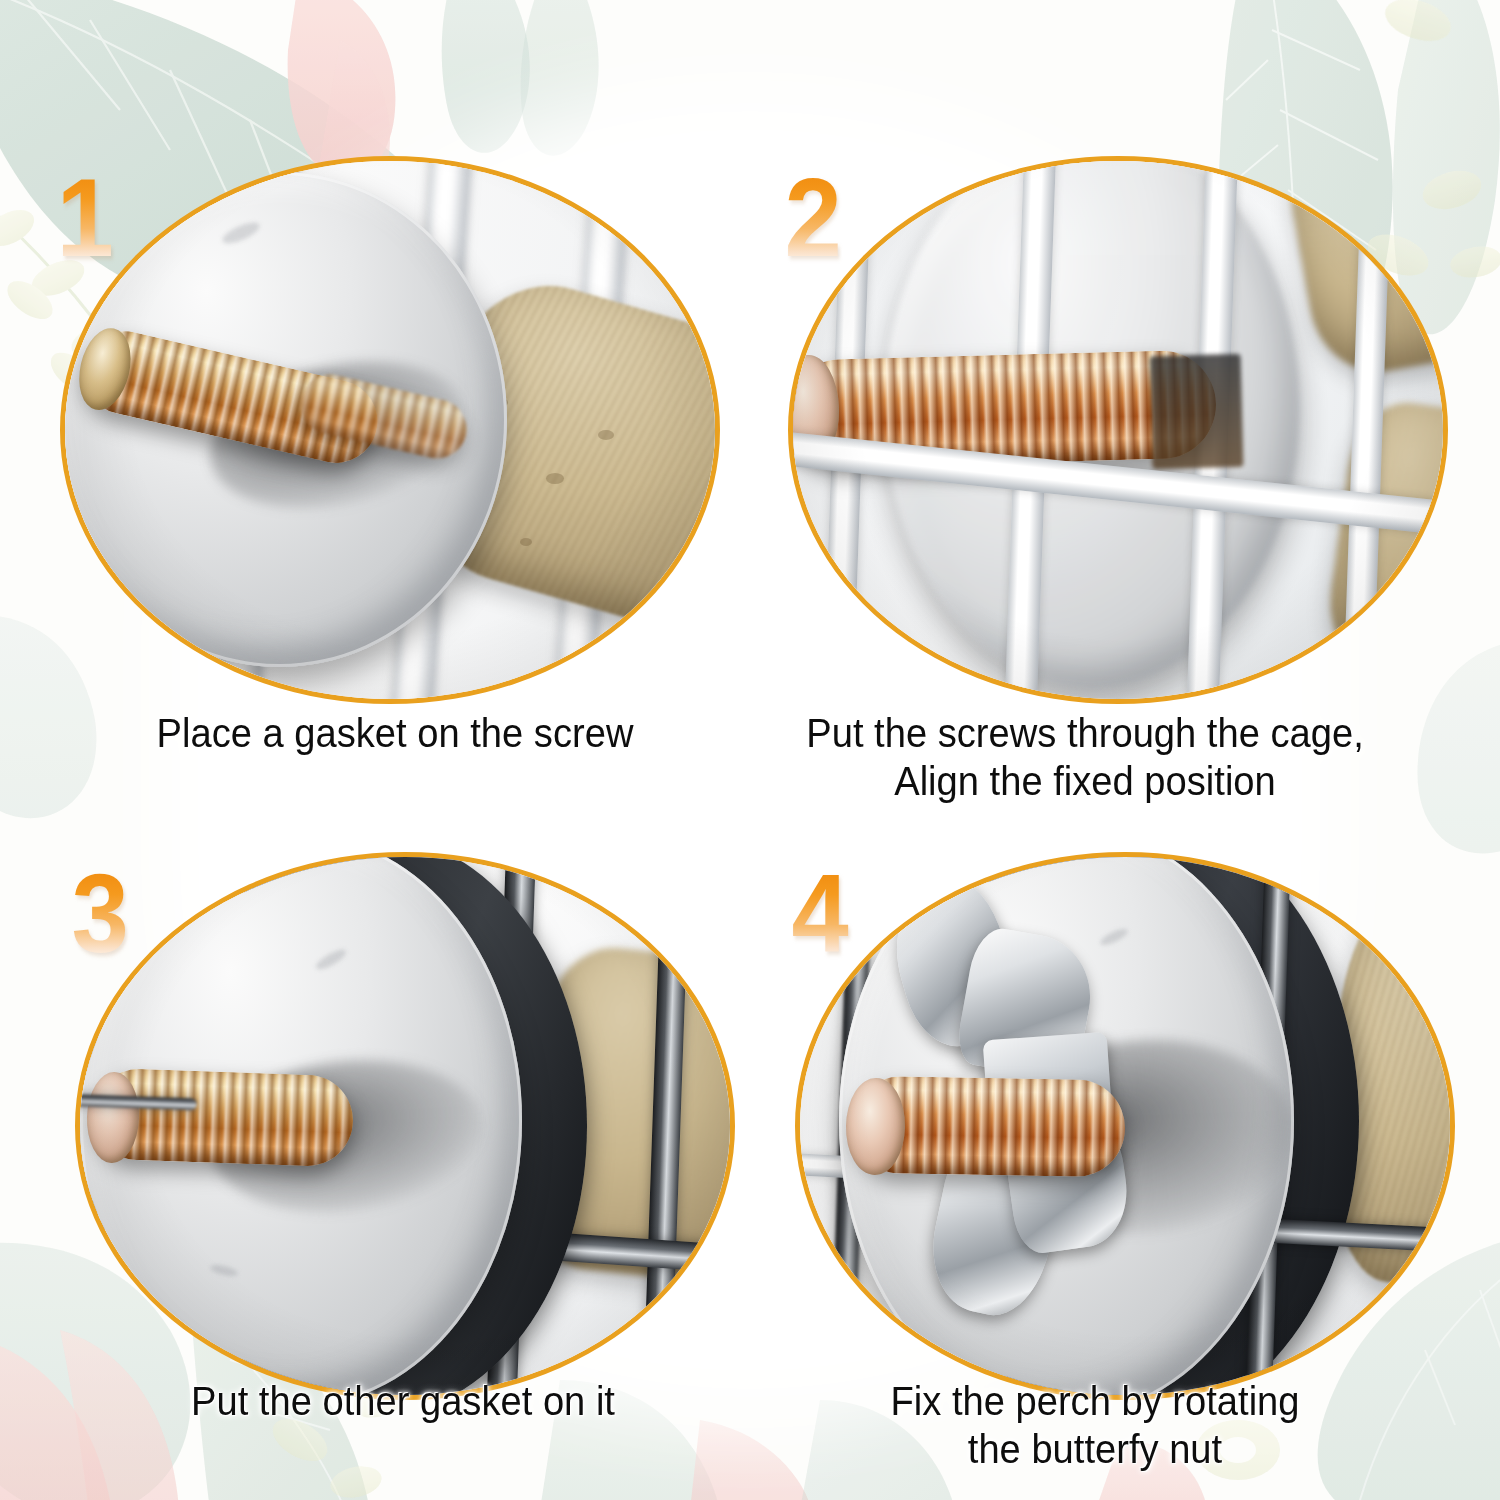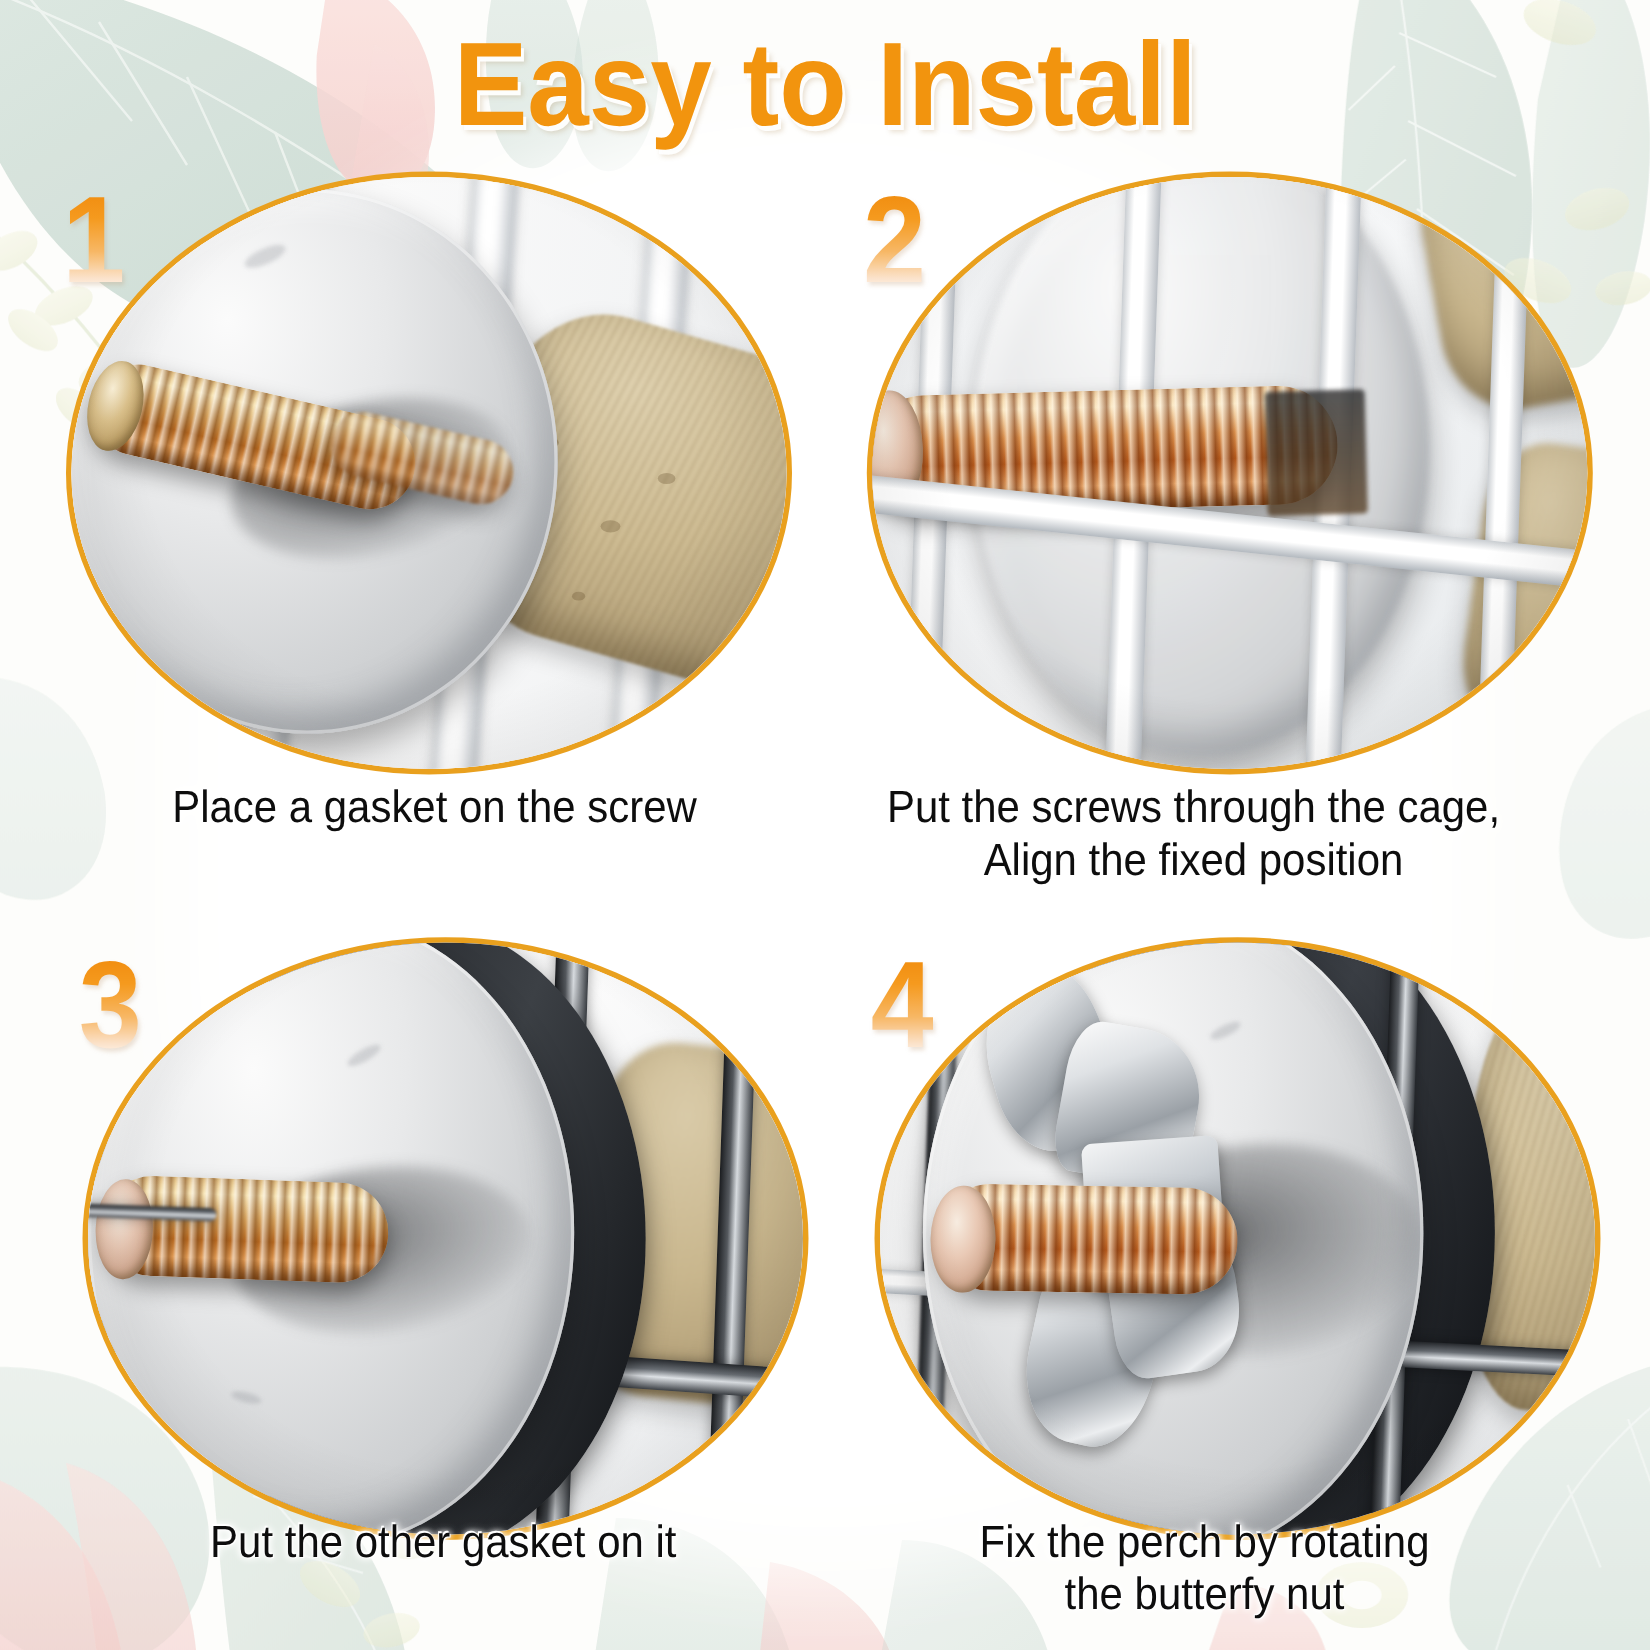--- a/index.html
+++ b/index.html
@@ -306,23 +306,20 @@
         </g>
         <path d="M1120 1440 C 1170 1440, 1200 1470, 1208 1512 L 1095 1512 Z" fill="url(#lg-pink)" opacity=".6"></path>
 
         <path d="M-60 620 C 20 600, 80 640, 95 720 C 105 790, 60 830, 10 815 C -40 800, -70 720, -60 620 Z" fill="url(#lg-green2)" opacity=".30"></path>
         <path d="M1560 640 C 1480 630, 1425 680, 1418 760 C 1412 830, 1455 865, 1505 850 L 1560 840 Z" fill="url(#lg-green2)" opacity=".28"></path>
       </g>
     </svg>
     <div class="bg-white-core"></div>
   </div>
 
-  <div class="title-wrap">
-    <div class="title">Easy to Install</div>
-  </div>
 
   <div class="steps">
 
     <div class="step step-1">
       <div class="num">1</div>
       <div class="photo-ring">
         <div class="photo">
 
           <div class="cage-bg" style="background:linear-gradient(100deg,#f3f4f5 0%,#fafafa 40%,#eceef0 100%);"></div>
           <div class="bar-v bar-white blur-mid" style="left:3%;width:40px;transform:rotate(4deg);"></div>

